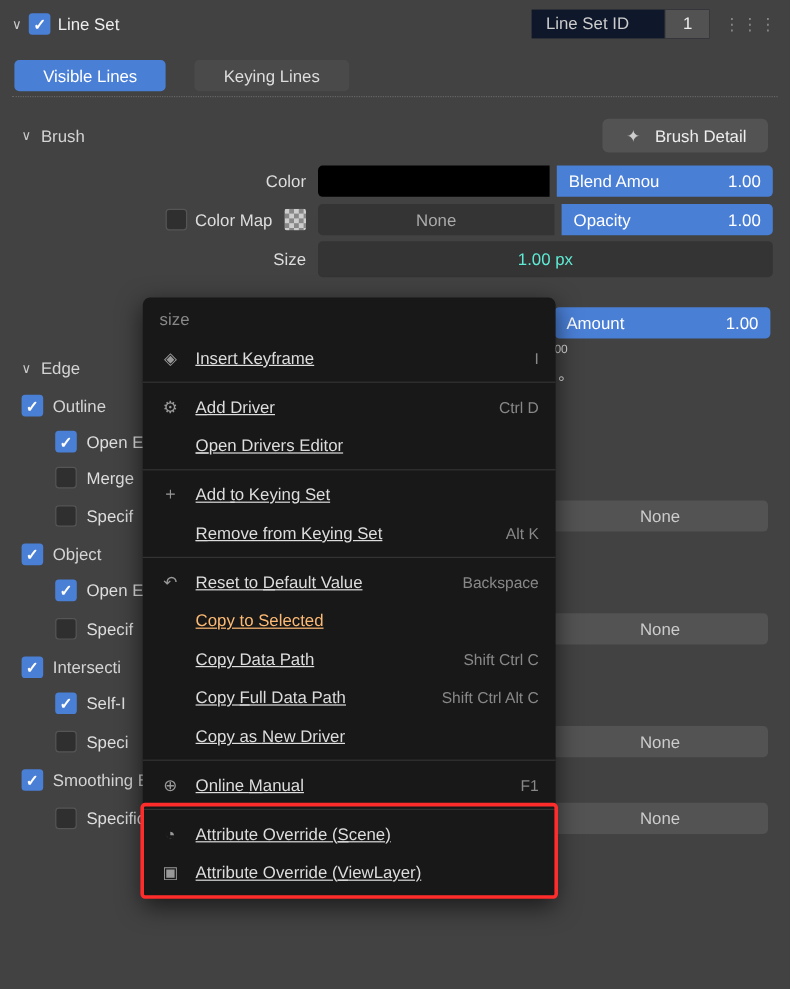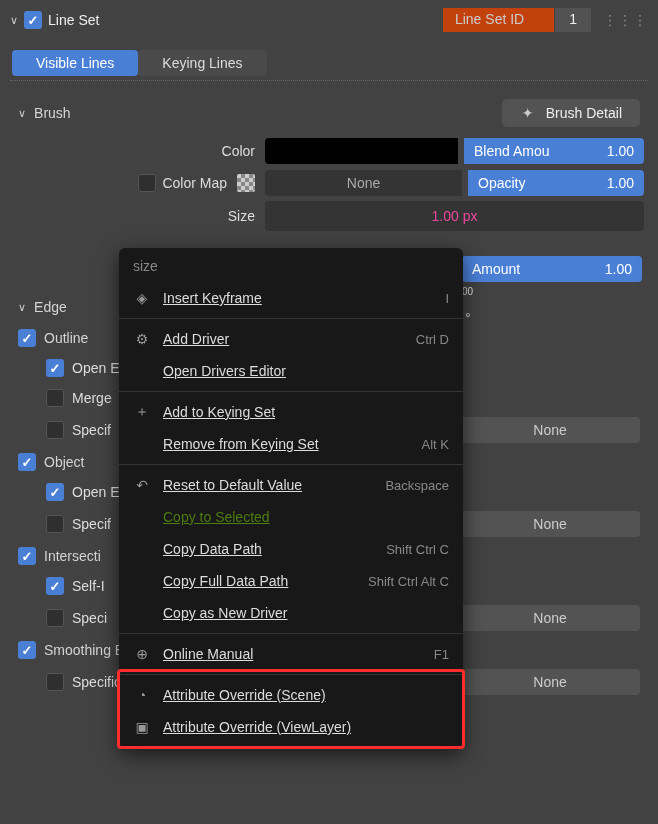--- a/index.html
+++ b/index.html
@@ -5,58 +5,58 @@
   * { box-sizing: border-box; margin: 0; padding: 0; font-family: -apple-system, BlinkMacSystemFont, "Segoe UI", sans-serif; }
   body { background: #424242; color: #d4d4d4; width: 658px; height: 824px; overflow: hidden; font-size: 14px; position: relative; }
   
   .header-row { display: flex; align-items: center; padding: 8px 10px; gap: 6px; }
   .chevron { color: #ccc; font-size: 11px; cursor: pointer; user-select: none; }
   .checkbox { width: 18px; height: 18px; border-radius: 3px; background: #4a7fd6; display: inline-flex; align-items: center; justify-content: center; color: #fff; font-size: 13px; font-weight: bold; flex-shrink: 0; }
   .checkbox.unchecked { background: #2f2f2f; border: 1px solid #555; }
   .checkbox.unchecked::before { content: ""; }
   .checkbox::before { content: "✓"; }
   .header-label { color: #eee; }
-  .id-field { margin-left: auto; display: flex; background: #c2410c; border-radius: 0; overflow: hidden; height: 24px; }
+  .id-field { margin-left: auto; display: flex; background: #0f172a; border-radius: 0; overflow: hidden; height: 24px; }
   .id-field .label { padding: 3px 30px 3px 12px; color: #ccc; }
   .id-field .val { padding: 3px 14px; color: #eee; background: #525252; border-left: 1px solid #444; }
   .grip { color: #888; margin-left: 6px; font-size: 14px; letter-spacing: 1px; cursor: grab; }
   
-  .tabs { display: flex; margin: 10px 12px 4px; gap: 0; }
+  .tabs { display: flex; margin: 10px 12px 4px; gap: 24px; }
   .tab { padding: 5px 24px; border-radius: 4px; background: #4a4a4a; color: #ddd; cursor: pointer; }
   .tab.active { background: #4a7fd6; color: #fff; }
   .dotted-line { border-bottom: 1px dotted #666; margin: 4px 10px 10px; }
   
   .section-head { display: flex; align-items: center; padding: 8px 18px; gap: 8px; }
   .section-head .brush-detail-btn { margin-left: auto; background: #535353; border-radius: 5px; padding: 6px 18px; display: flex; align-items: center; gap: 10px; color: #eee; cursor: pointer; }
   .brush-detail-btn .ic { width: 16px; height: 16px; display: inline-flex; align-items: center; justify-content: center; color: #ccc; }
   
   .prop-area { padding: 2px 14px 14px 14px; }
   .prop-row { display: flex; align-items: center; gap: 6px; margin-bottom: 4px; min-height: 28px; }
   .prop-label { width: 245px; text-align: right; color: #ddd; padding-right: 4px; display: flex; align-items: center; justify-content: flex-end; gap: 6px; }
   .prop-label .checkbox { margin-right: 0; }
   .color-swatch { flex: 1; height: 26px; background: #000; border-radius: 4px 0 0 4px; }
   .blend-field { width: 180px; height: 26px; background: #4a7fd6; border-radius: 0 4px 4px 0; display: flex; align-items: center; padding: 13px 10px; color: #fff; }
   .blend-field .amt { margin-left: auto; }
   .none-field { flex: 1; height: 26px; background: #343434; border-radius: 4px 0 0 4px; display: flex; align-items: center; justify-content: center; color: #aaa; }
   .opacity-field { width: 176px; height: 26px; background: #4a7fd6; border-radius: 0 4px 4px 0; display: flex; align-items: center; padding: 0 10px; color: #fff; }
   .opacity-field .amt { margin-left: auto; }
   .checker-ic { width: 18px; height: 18px; background: repeating-conic-gradient(#888 0 90deg, #ccc 90deg 180deg) 0 0/8px 8px; border-radius: 2px; margin-left: 4px; }
-  .size-slider { flex: 1; height: 30px; background: #343434; border-radius: 4px; display: flex; align-items: center; justify-content: center; color: #ec4899; }
+  .size-slider { flex: 1; height: 30px; background: #343434; border-radius: 4px; display: flex; align-items: center; justify-content: center; color: #5eead4; }
   
   .edge-section { margin-top: 42px; }
   .edge-item-head { display: flex; align-items: center; gap: 8px; padding: 6px 18px; }
   .edge-sub { display: flex; align-items: center; gap: 8px; padding: 4px 18px 4px 46px; min-height: 30px; }
   .edge-sub .sublabel { flex: 0 0 auto; color: #ddd; }
   .none-wide { margin-left: auto; background: #535353; border-radius: 4px; height: 26px; width: 180px; display: flex; align-items: center; justify-content: center; color: #ccc; }
   
   
   .ctx-menu { position: absolute; left: 119px; top: 248px; width: 344px; background: #181818; border-radius: 6px; box-shadow: 0 6px 20px rgba(0,0,0,.6); padding-bottom: 6px; z-index: 50; }
   .ctx-title { padding: 10px 14px 8px; color: #888; font-size: 14px; }
   .ctx-item { display: flex; align-items: center; padding: 7px 14px; gap: 12px; color: #ddd; cursor: pointer; }
-  .ctx-item.disabled { color: #4d7c0f; cursor: default; }
+  .ctx-item.disabled { color: #fdba74; cursor: default; }
   .ctx-icon { width: 18px; height: 18px; display: inline-flex; align-items: center; justify-content: center; color: #999; flex-shrink: 0; font-size: 14px; }
   .ctx-label { flex: 1; text-decoration: underline; }
   .ctx-short { color: #888; font-size: 13px; }
   .ctx-sep { border-top: 1px solid #333; margin: 4px 0; }
   .underline-letter { text-decoration: underline; }
   
   .highlight-box { position: absolute; left: 117px; top: 669px; width: 348px; height: 80px; border: 3px solid #ff2c2c; border-radius: 4px; pointer-events: none; z-index: 60; }
   
   .partial-amount { position: absolute; left: 462px; top: 256px; width: 180px; height: 26px; background: #4a7fd6; border-radius: 4px; display: flex; align-items: center; padding: 0 10px; color: #ffffff; }
   .partial-amount .amt { margin-left: auto; }

